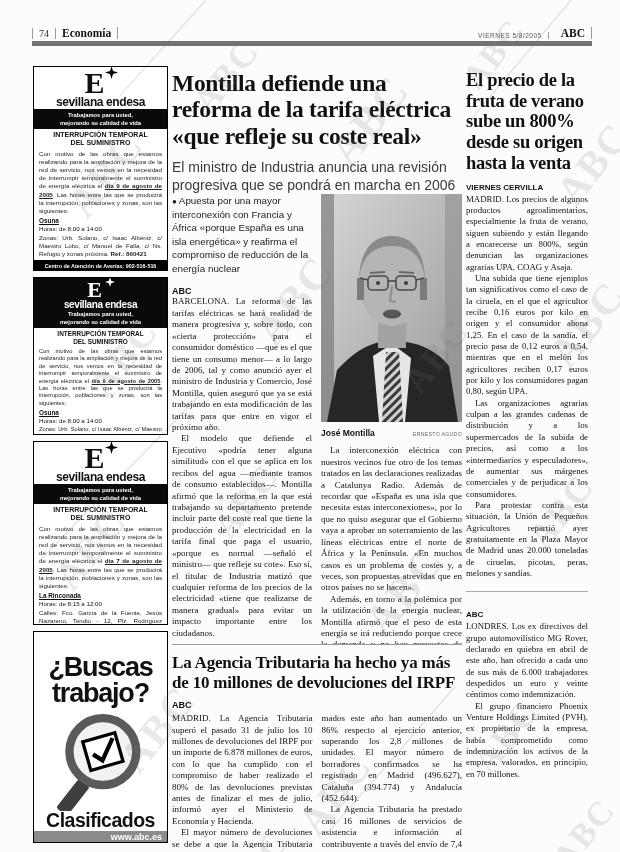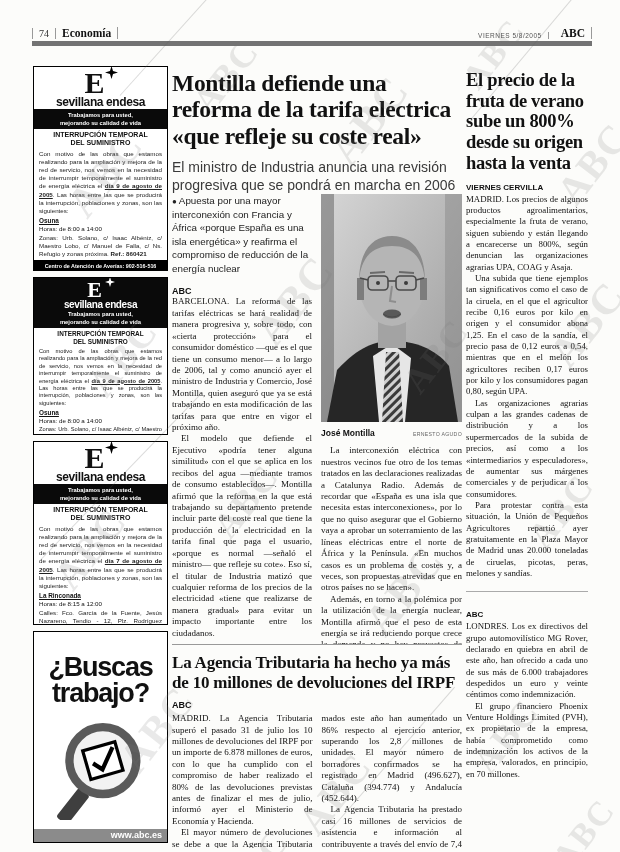--- a/index.html
+++ b/index.html
@@ -185,20 +185,21 @@
           <g transform="rotate(38 38 86)">
               <rect x="31" y="80" width="15" height="40" rx="3" fill="#3f3f3f"></rect>
             </g>
           <circle cx="62" cy="48" r="36" fill="#f2f2f2" stroke="#5a5a5a" stroke-width="9"></circle>
           <g transform="rotate(-16 62 48)">
             <rect x="44" y="32" width="36" height="32" fill="#fff" stroke="#000" stroke-width="3.5"></rect>
             <path d="M51 48 l8 9 l17 -20" stroke="#000" stroke-width="4.5" fill="none"></path>
           </g>
         </svg>
       </div>
+      <div class="clasif">Clasificados</div>
       <div class="url-bar">www.abc.es</div>
     </div>
   </div>
 
   <div class="center">
     <h1 class="main-hl">Montilla defiende una reforma de la tarifa eléctrica «que refleje su coste real»</h1>
     <div class="main-sub">El ministro de Industria anuncia una revisión progresiva que se pondrá en marcha en 2006</div>
     <div class="cols">
       <div class="col">
         <div class="bullet"><span class="dot">●</span><span>Apuesta por una mayor interconexión con Francia y África «porque España es una isla energética» y reafirma el compromiso de reducción de la energía nuclear</span></div>

